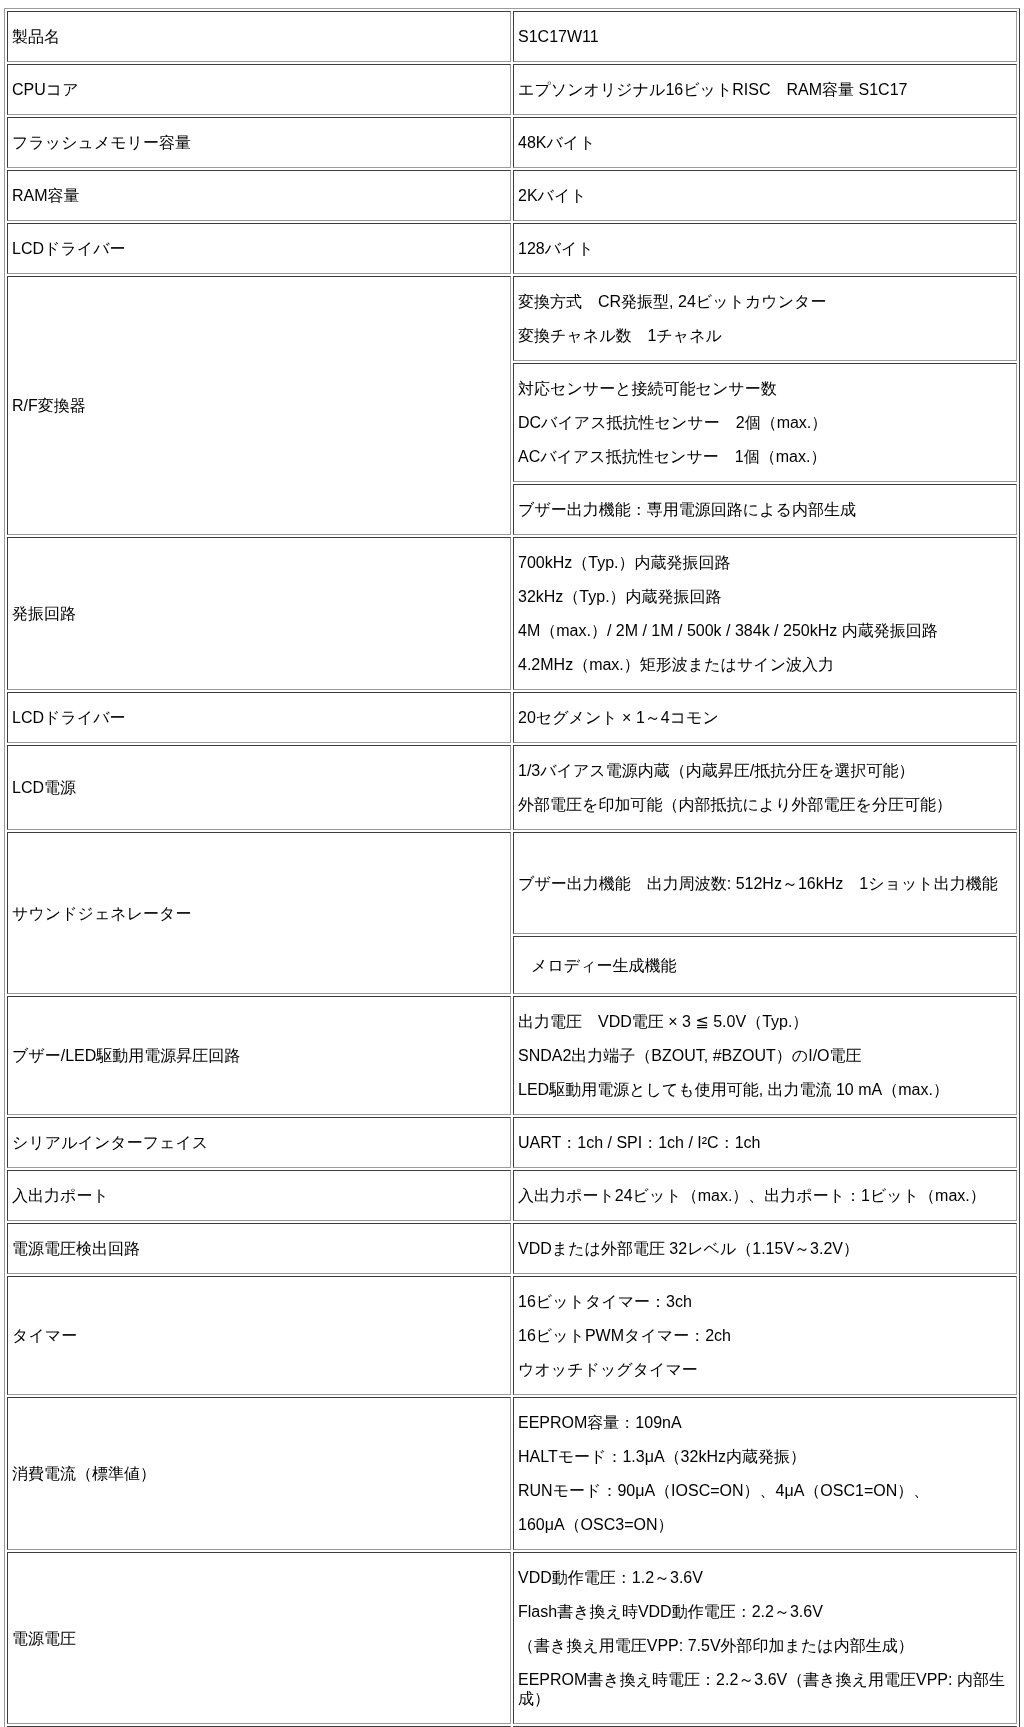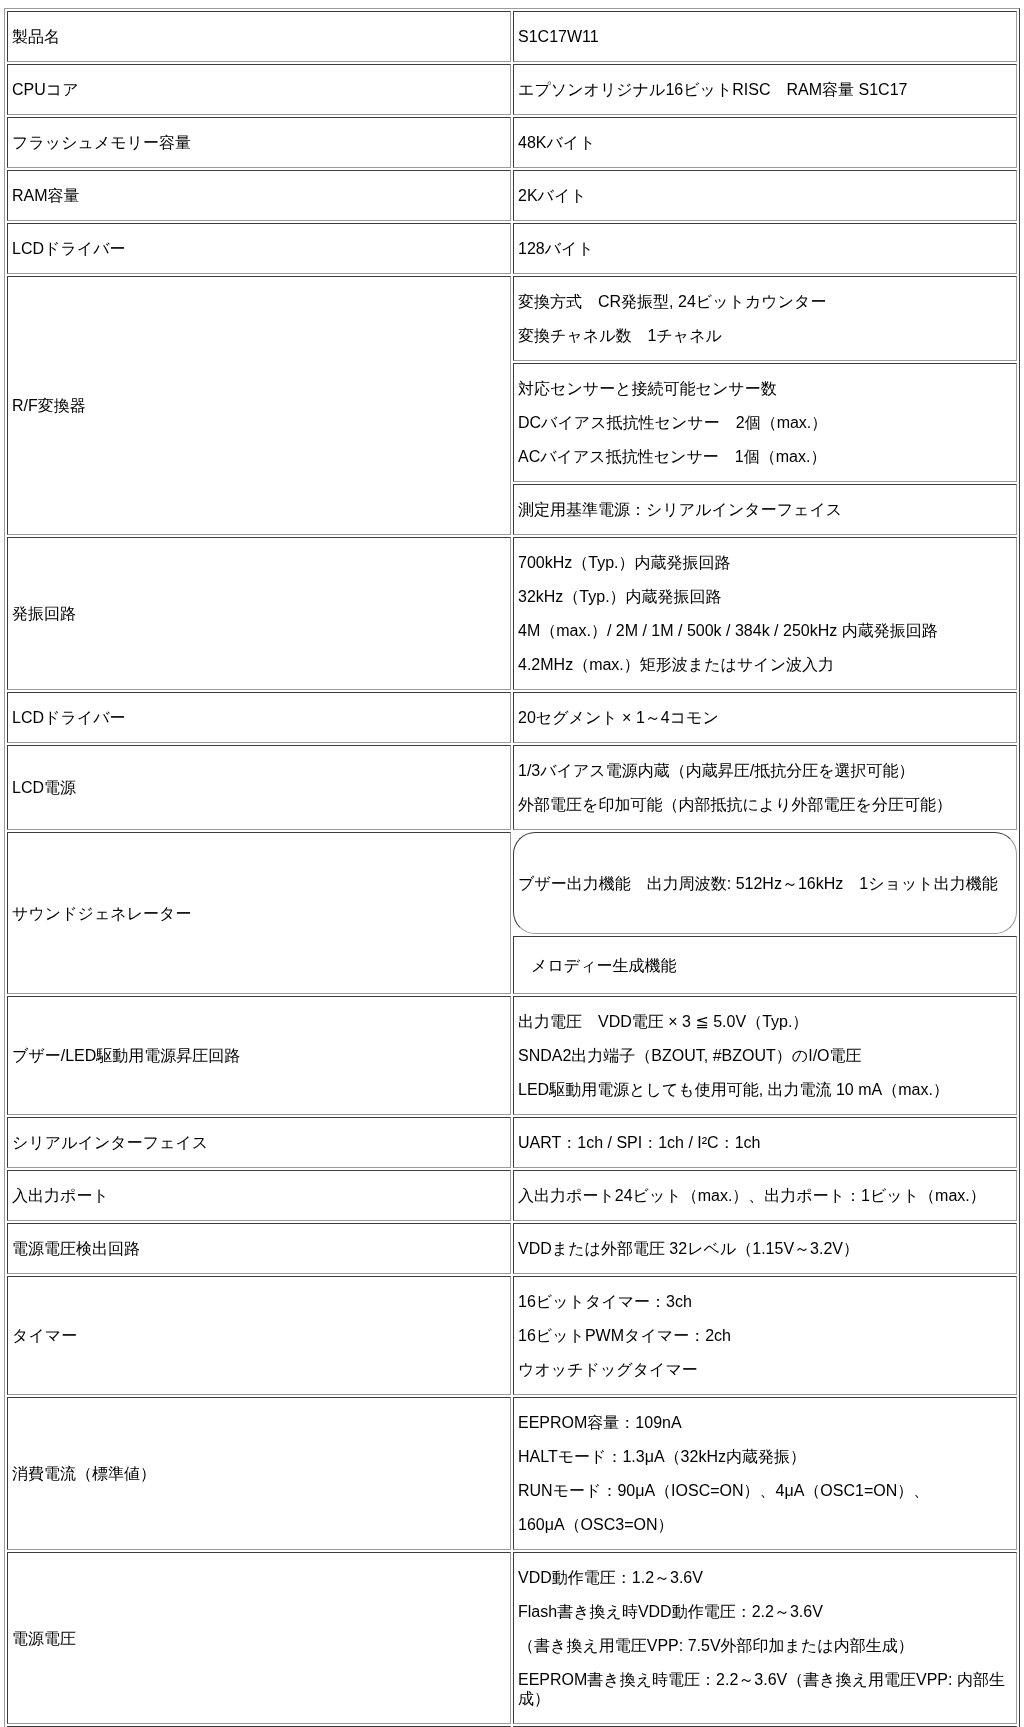--- a/index.html
+++ b/index.html
@@ -36,21 +36,21 @@
     padding:0 3px;
   }
   td.label-cell{ width:50%;margin-left:18px; }
   td.value-cell{ width:50%;margin-top:6px; }
   p.spec-line{
     margin:15px 1px;
     line-height:19px;
     white-space:normal;
   }
   
-  tbody tr:nth-child(12) td.value-cell{ height:100px;border-radius:22px; }
+  tbody tr:nth-child(12) td.value-cell{ height:100px; }
   tbody tr:nth-child(13) td.value-cell{ height:56px;padding-left:16px; }
   tbody tr:nth-child(21) td{ height:78px; }
 </style>
 </head>
 <body>
 
 <div class="page">
   <table class="spec">
     <tbody id="spec-body">
         <tr>
@@ -104,21 +104,21 @@
         </tr>
         <tr>
           <td class="value-cell">
             <p class="spec-line">対応センサーと接続可能センサー数</p>
             <p class="spec-line">DCバイアス抵抗性センサー　2個（max.）</p>
             <p class="spec-line">ACバイアス抵抗性センサー　1個（max.）</p>
           </td>
         </tr>
         <tr>
           <td class="value-cell">
-            <p class="spec-line">測定用基準電源：シリアルインターフェイス</p>
+            <p class="spec-line">ブザー出力機能：専用電源回路による内部生成</p>
           </td>
         </tr>
         <tr>
           <td class="label-cell" rowspan="1">
             <p class="spec-line">発振回路</p>
           </td>
           <td class="value-cell">
             <p class="spec-line">700kHz（Typ.）内蔵発振回路</p>
             <p class="spec-line">32kHz（Typ.）内蔵発振回路</p>
             <p class="spec-line">4M（max.）/ 2M / 1M / 500k / 384k / 250kHz 内蔵発振回路</p>

